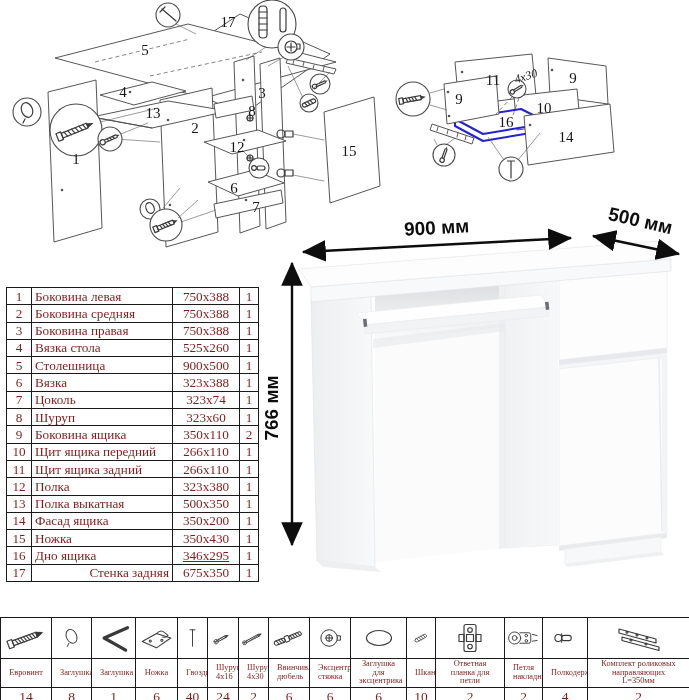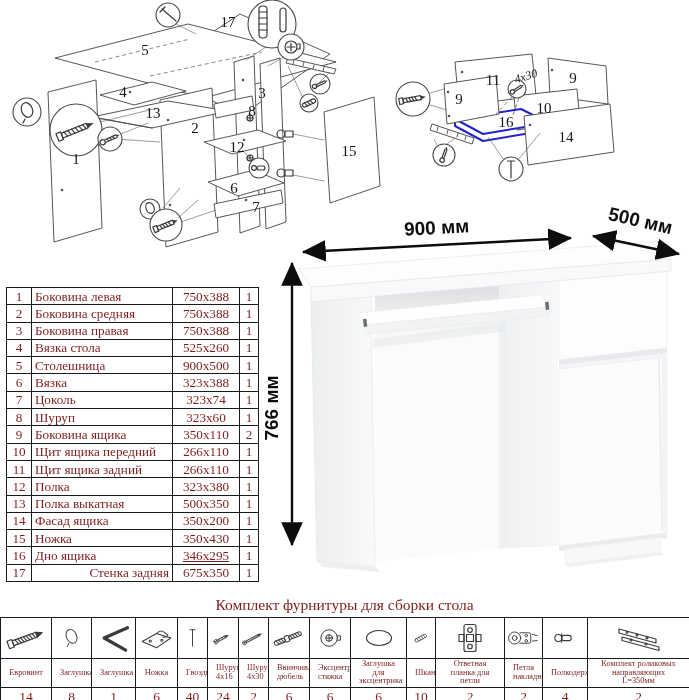--- a/index.html
+++ b/index.html
@@ -421,21 +421,20 @@
         </tr>
         <tr>
           <td class="c" style="width: 22px;">17</td>
           <td class="n" style="width: 134px; text-align: right;">Стенка задняя</td>
           <td class="c" style="width: 64px;">675x350</td>
           <td class="c" style="width: 16px;">1</td>
         </tr>
       </tbody>
   </table>
 
-  <div class="hw-title">Комплект фурнитуры для сборки стола</div>
   <table class="hw">
     <colgroup id="hw-cols">
         <col style="width: 51px;">
         <col style="width: 40px;">
         <col style="width: 44px;">
         <col style="width: 42px;">
         <col style="width: 30px;">
         <col style="width: 31px;">
         <col style="width: 30px;">
         <col style="width: 41px;">

